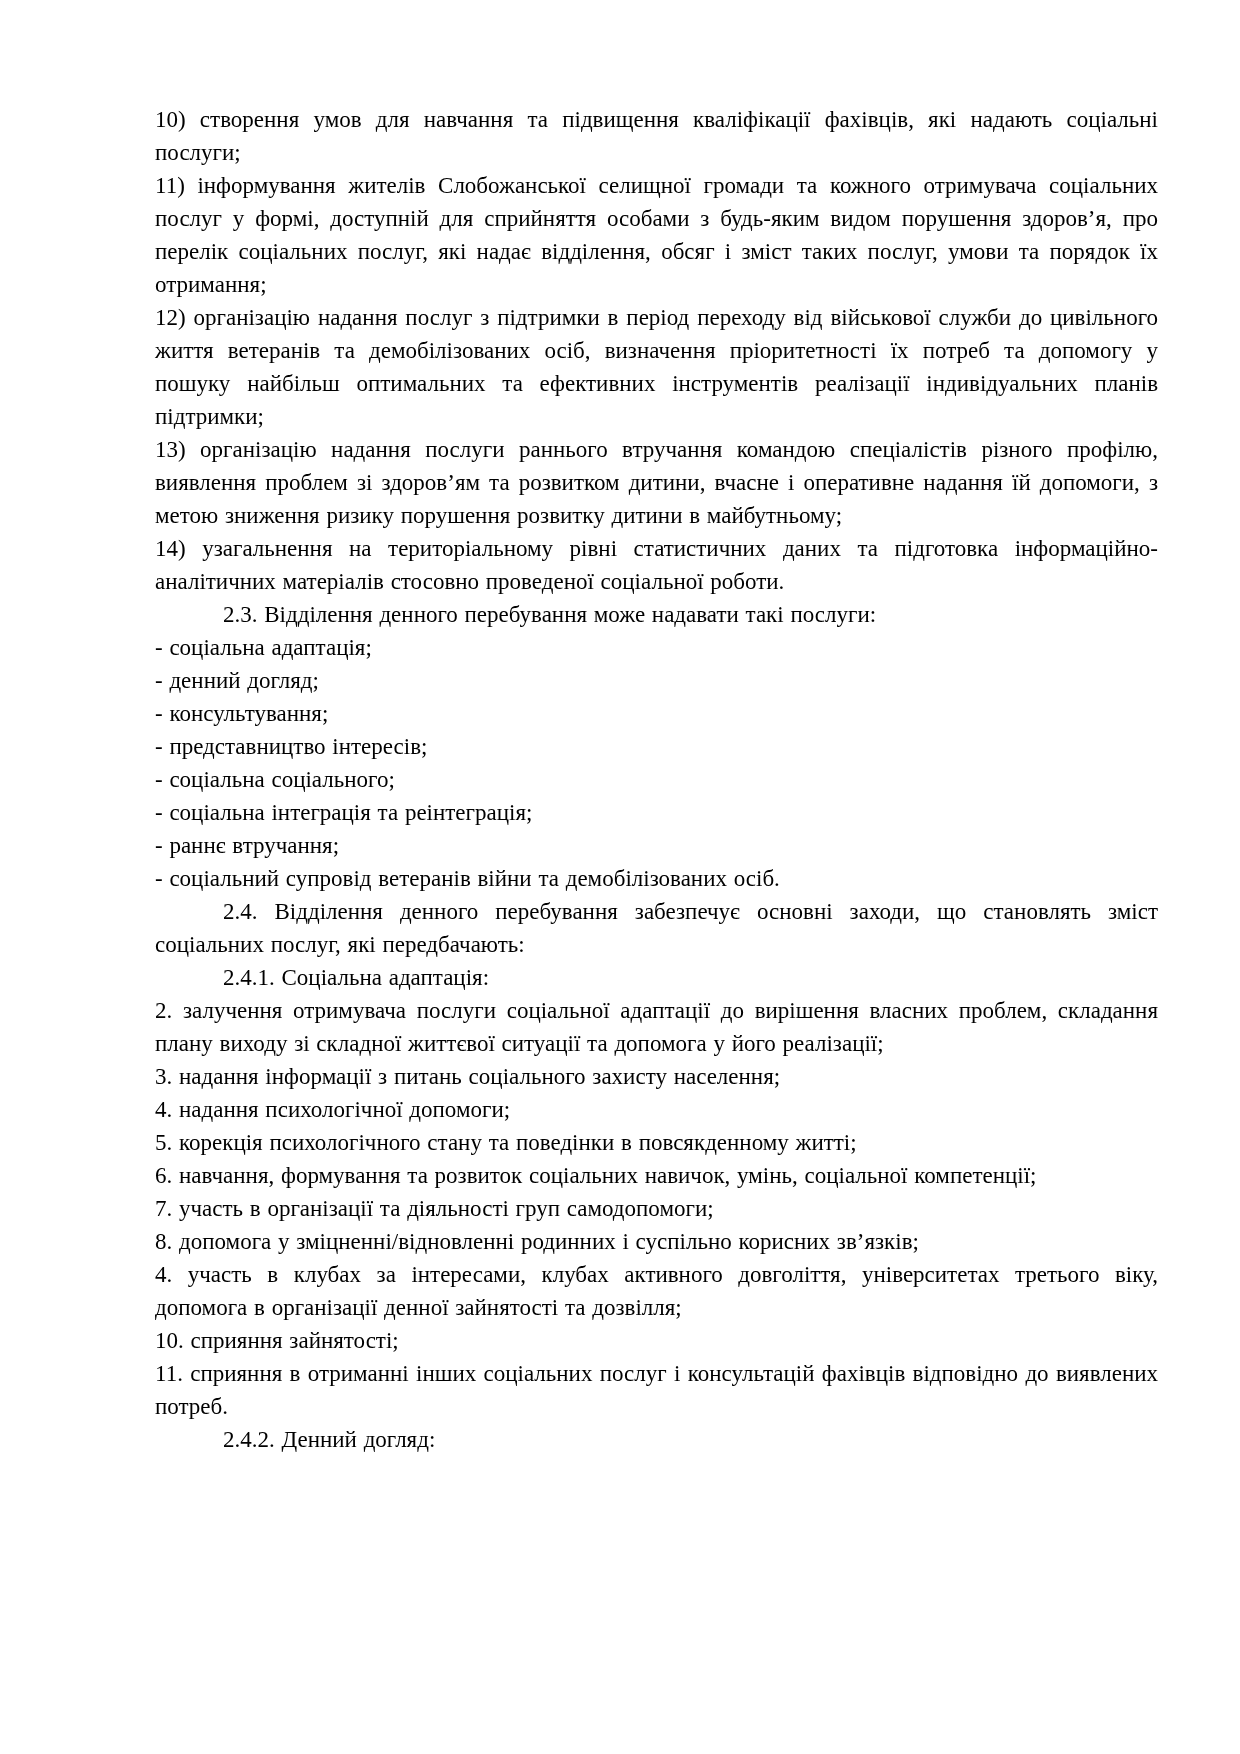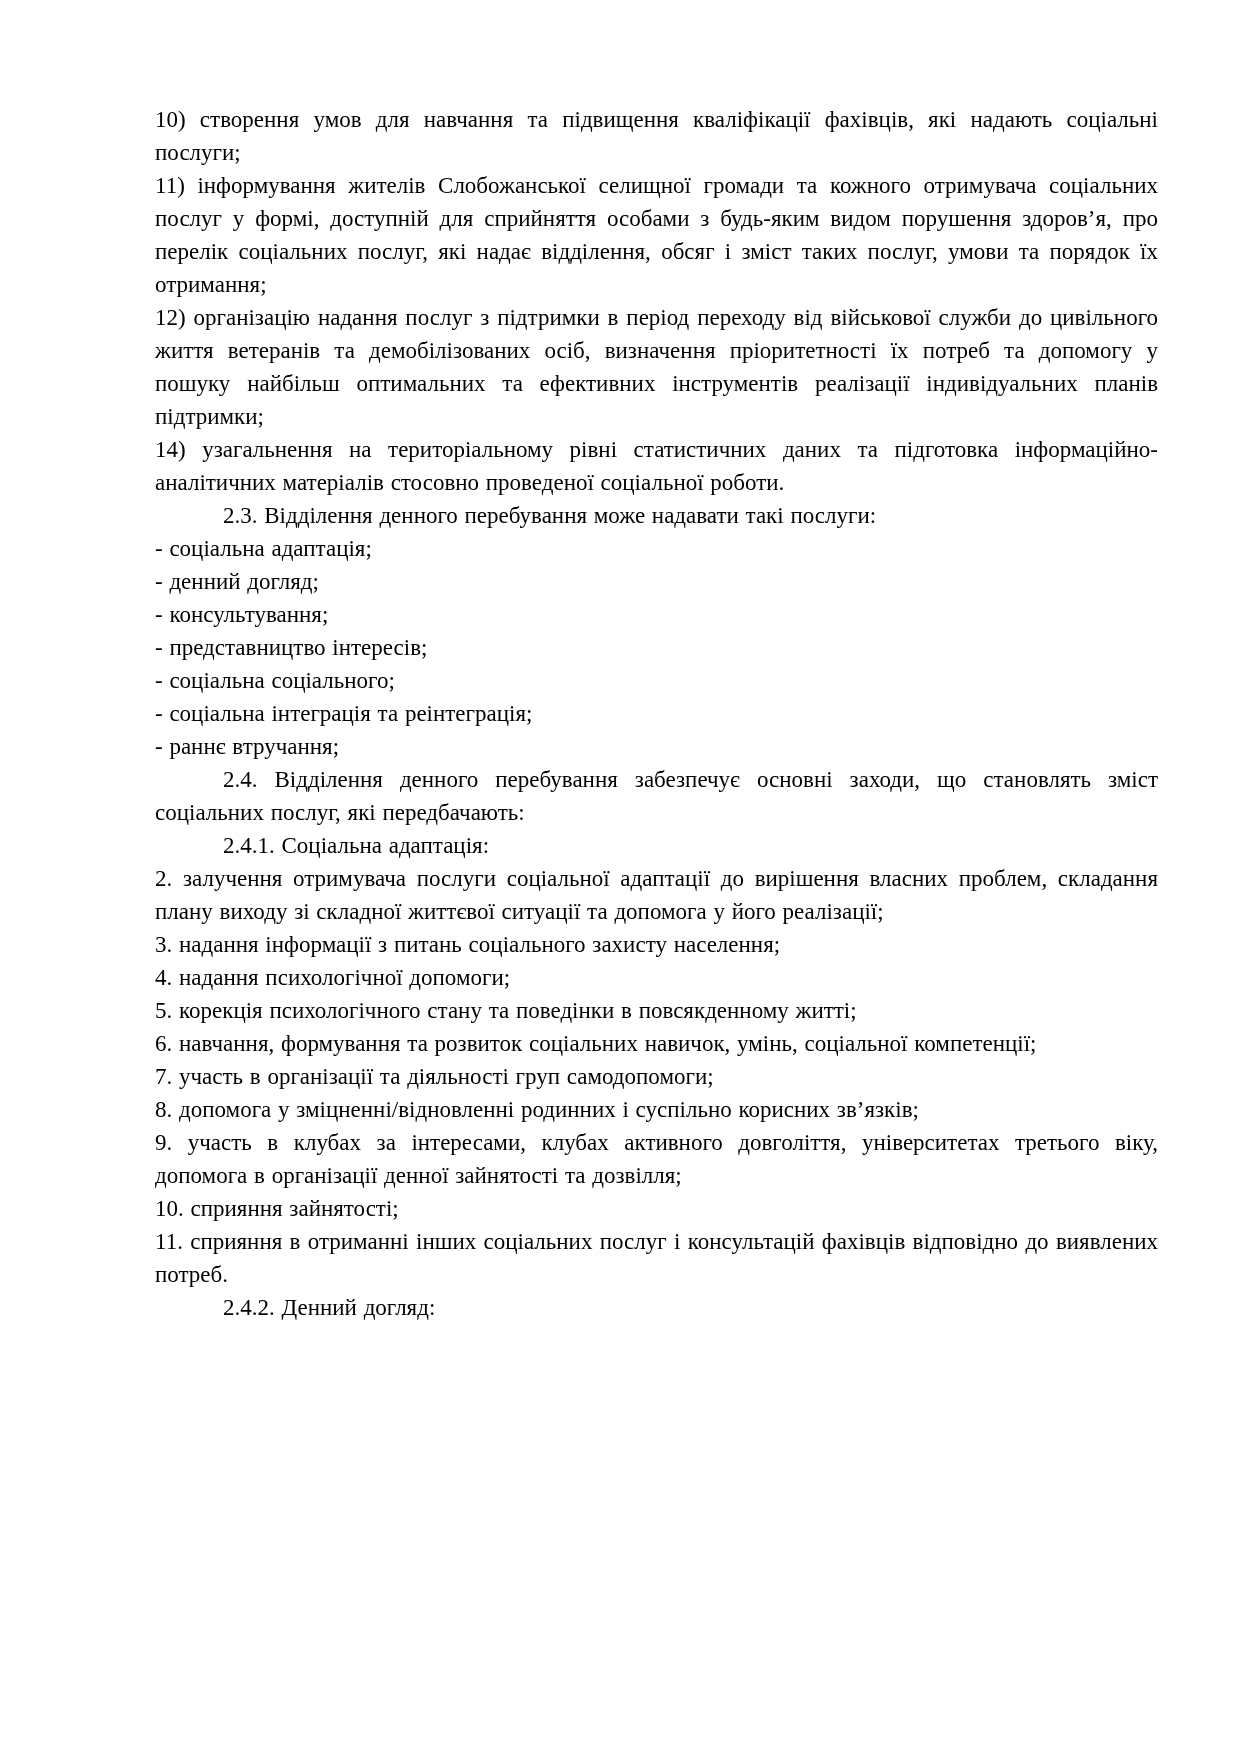--- a/index.html
+++ b/index.html
@@ -32,35 +32,37 @@
     text-indent: 68px;
   }
 </style>
 </head>
 <body>
 
 <div class="page">
   <p class="para">10) створення умов для навчання та підвищення кваліфікації фахівців, які надають соціальні послуги;</p>
   <p class="para">11) інформування жителів Слобожанської селищної громади та кожного отримувача соціальних послуг у формі, доступній для сприйняття особами з будь-яким видом порушення здоров’я, про перелік соціальних послуг, які надає відділення, обсяг і зміст таких послуг, умови та порядок їх отримання;</p>
   <p class="para">12) організацію надання послуг з підтримки в період переходу від військової служби до цивільного життя ветеранів та демобілізованих осіб, визначення пріоритетності їх потреб та допомогу у пошуку найбільш оптимальних та ефективних інструментів реалізації індивідуальних планів підтримки;</p>
+  <p class="para">13) організацію надання послуги раннього втручання командою спеціалістів різного профілю, виявлення проблем зі здоров’ям та розвитком дитини, вчасне і оперативне надання їй допомоги, з метою зниження ризику порушення розвитку дитини в майбутньому;</p>
   <p class="para">14) узагальнення на територіальному рівні статистичних даних та підготовка інформаційно-аналітичних матеріалів стосовно проведеної соціальної роботи.</p>
   <p class="para indent">2.3. Відділення денного перебування може надавати такі послуги:</p>
   <p class="para">- соціальна адаптація;</p>
   <p class="para">- денний догляд;</p>
   <p class="para">- консультування;</p>
   <p class="para">- представництво інтересів;</p>
   <p class="para">- соціальна соціального;</p>
   <p class="para">- соціальна інтеграція та реінтеграція;</p>
   <p class="para">- раннє втручання;</p>
+  <p class="para">- соціальний супровід ветеранів війни та демобілізованих осіб.</p>
   <p class="para indent">2.4. Відділення денного перебування забезпечує основні заходи, що становлять зміст соціальних послуг, які передбачають:</p>
   <p class="para indent">2.4.1. Соціальна адаптація:</p>
   <p class="para">2. залучення отримувача послуги соціальної адаптації до вирішення власних проблем, складання плану виходу зі складної життєвої ситуації та допомога у його реалізації;</p>
   <p class="para">3. надання інформації з питань соціального захисту населення;</p>
   <p class="para">4. надання психологічної допомоги;</p>
   <p class="para">5. корекція психологічного стану та поведінки в повсякденному житті;</p>
   <p class="para">6. навчання, формування та розвиток соціальних навичок, умінь, соціальної компетенції;</p>
   <p class="para">7. участь в організації та діяльності груп самодопомоги;</p>
   <p class="para">8. допомога у зміцненні/відновленні родинних і суспільно корисних зв’язків;</p>
-  <p class="para">9. участь в клубах за інтересами, клубах активного довголіття, університетах третього віку, допомога в організації денної зайнятості та дозвілля;</p>
+  <p class="para">4. участь в клубах за інтересами, клубах активного довголіття, університетах третього віку, допомога в організації денної зайнятості та дозвілля;</p>
   <p class="para">10. сприяння зайнятості;</p>
   <p class="para">11. сприяння в отриманні інших соціальних послуг і консультацій фахівців відповідно до виявлених потреб.</p>
   <p class="para indent">2.4.2. Денний догляд:</p>
 </div>
 
 </body></html>

